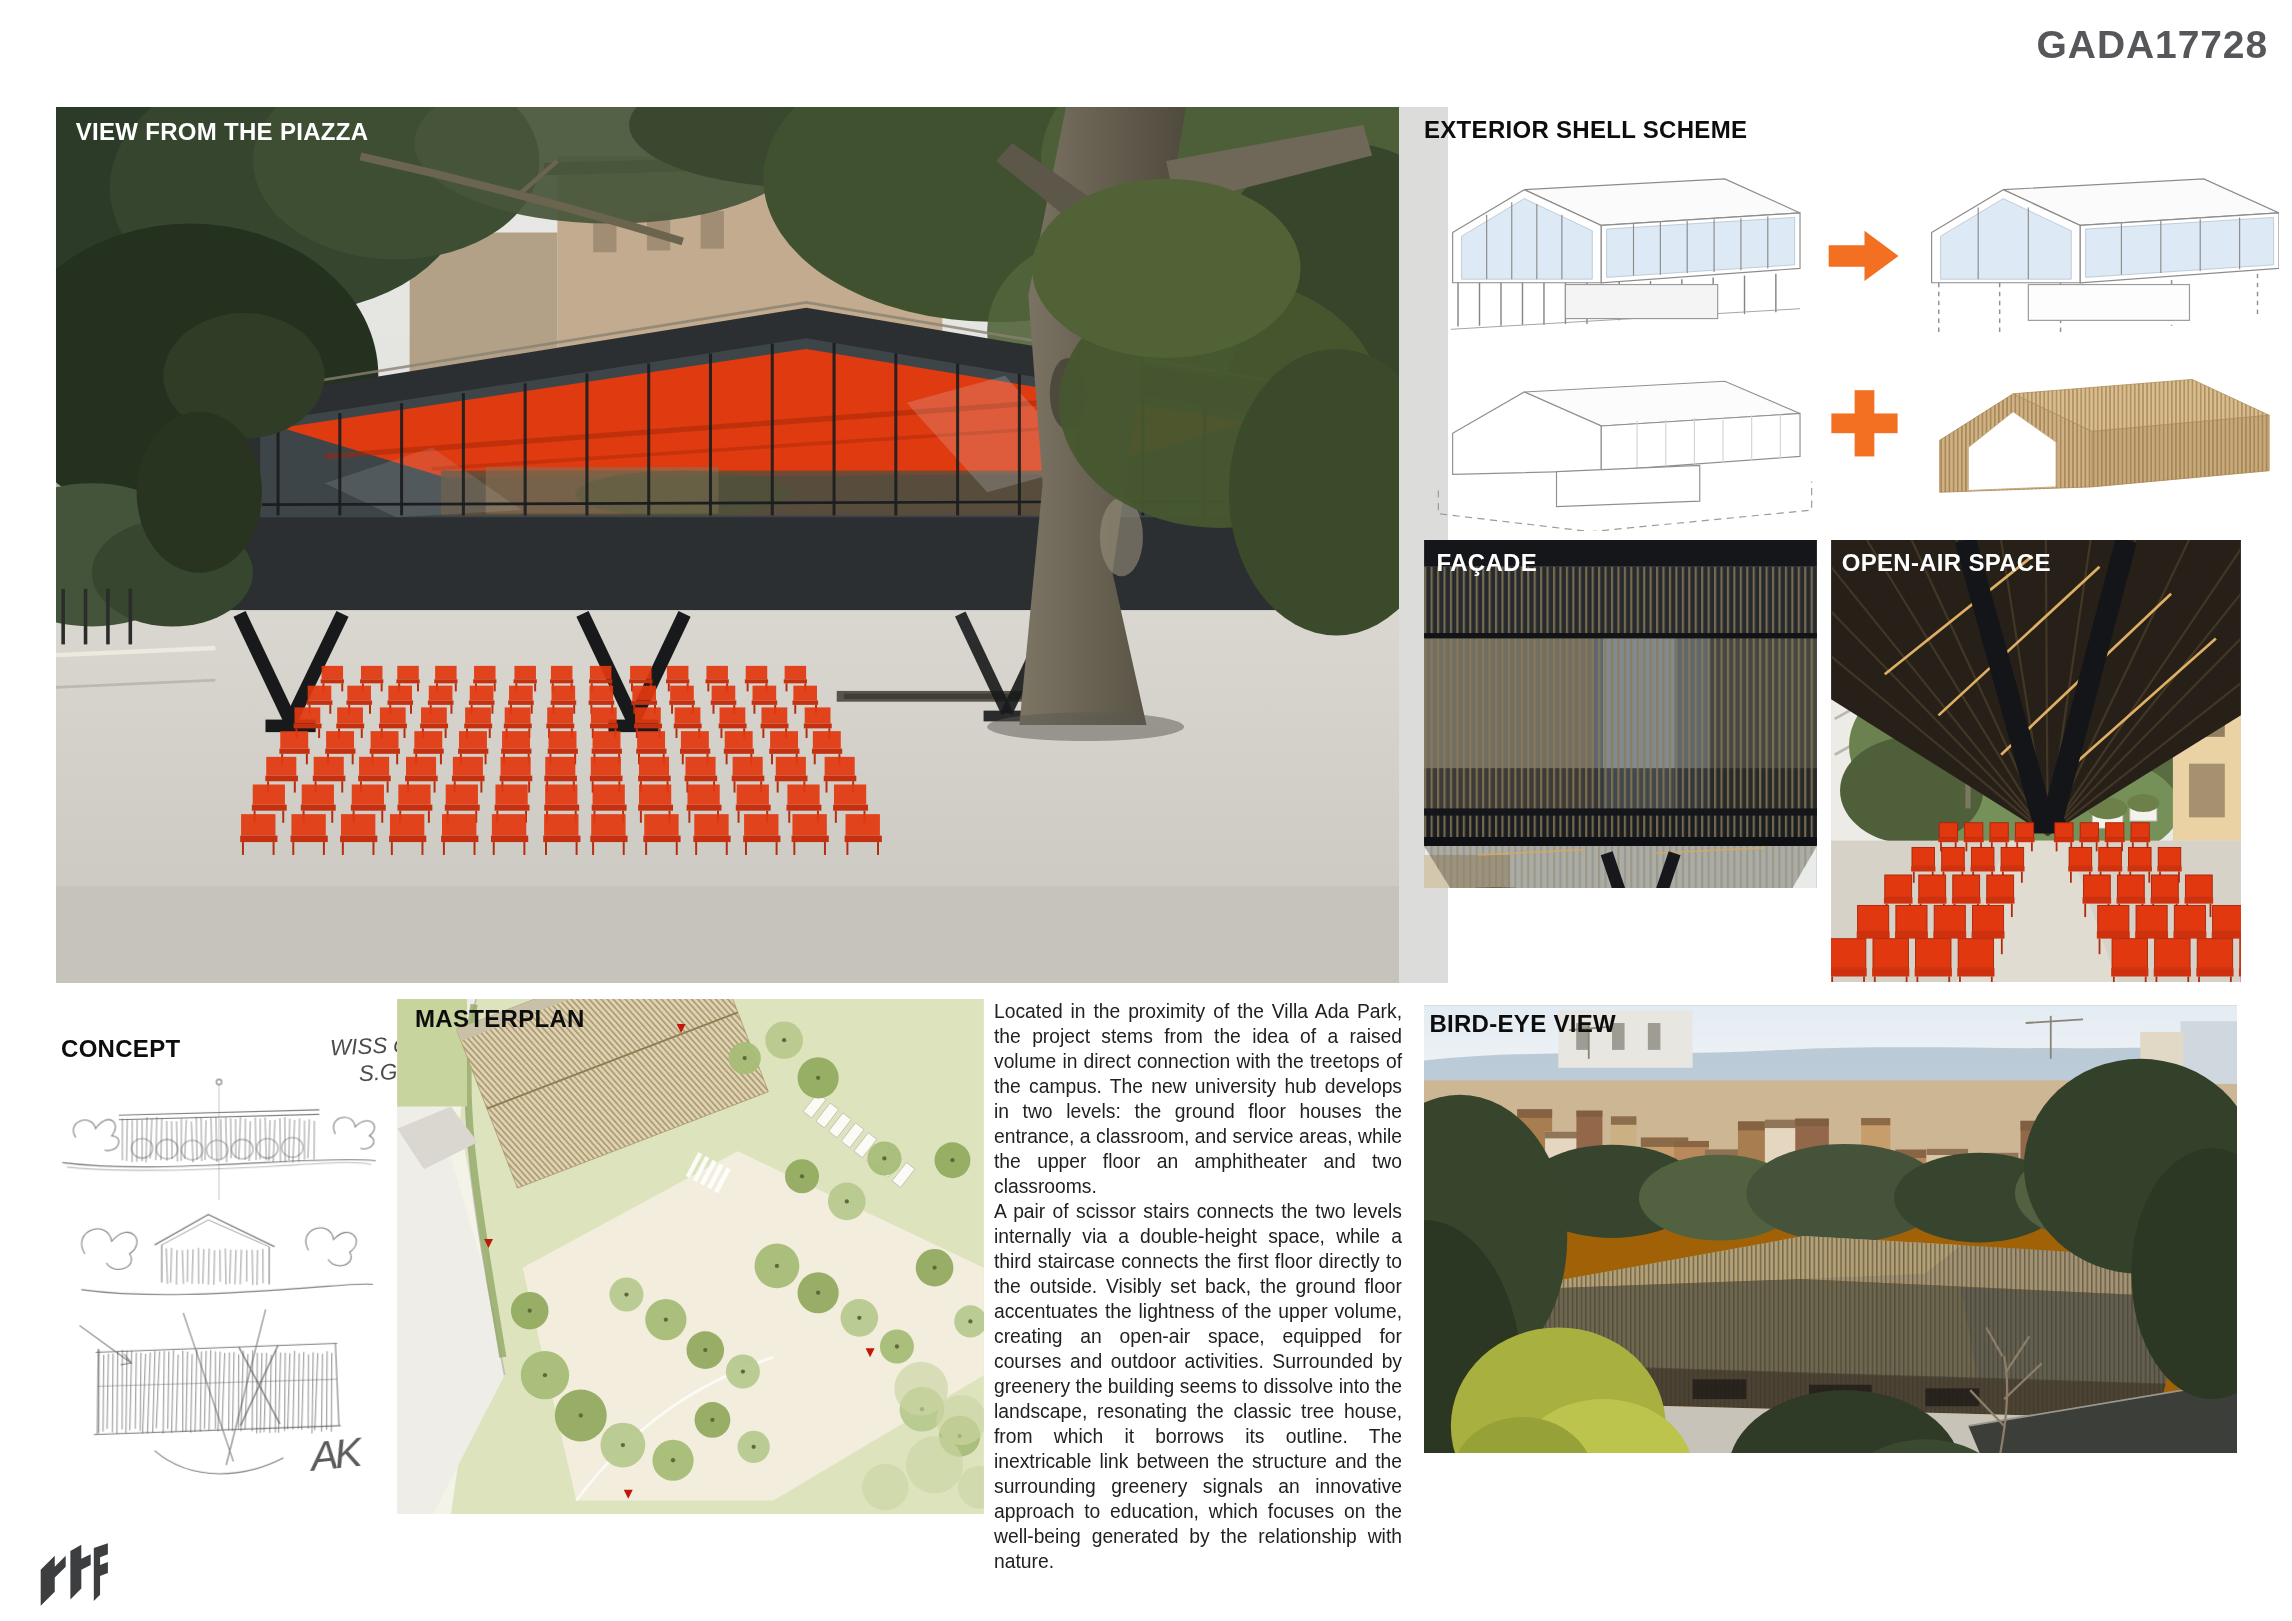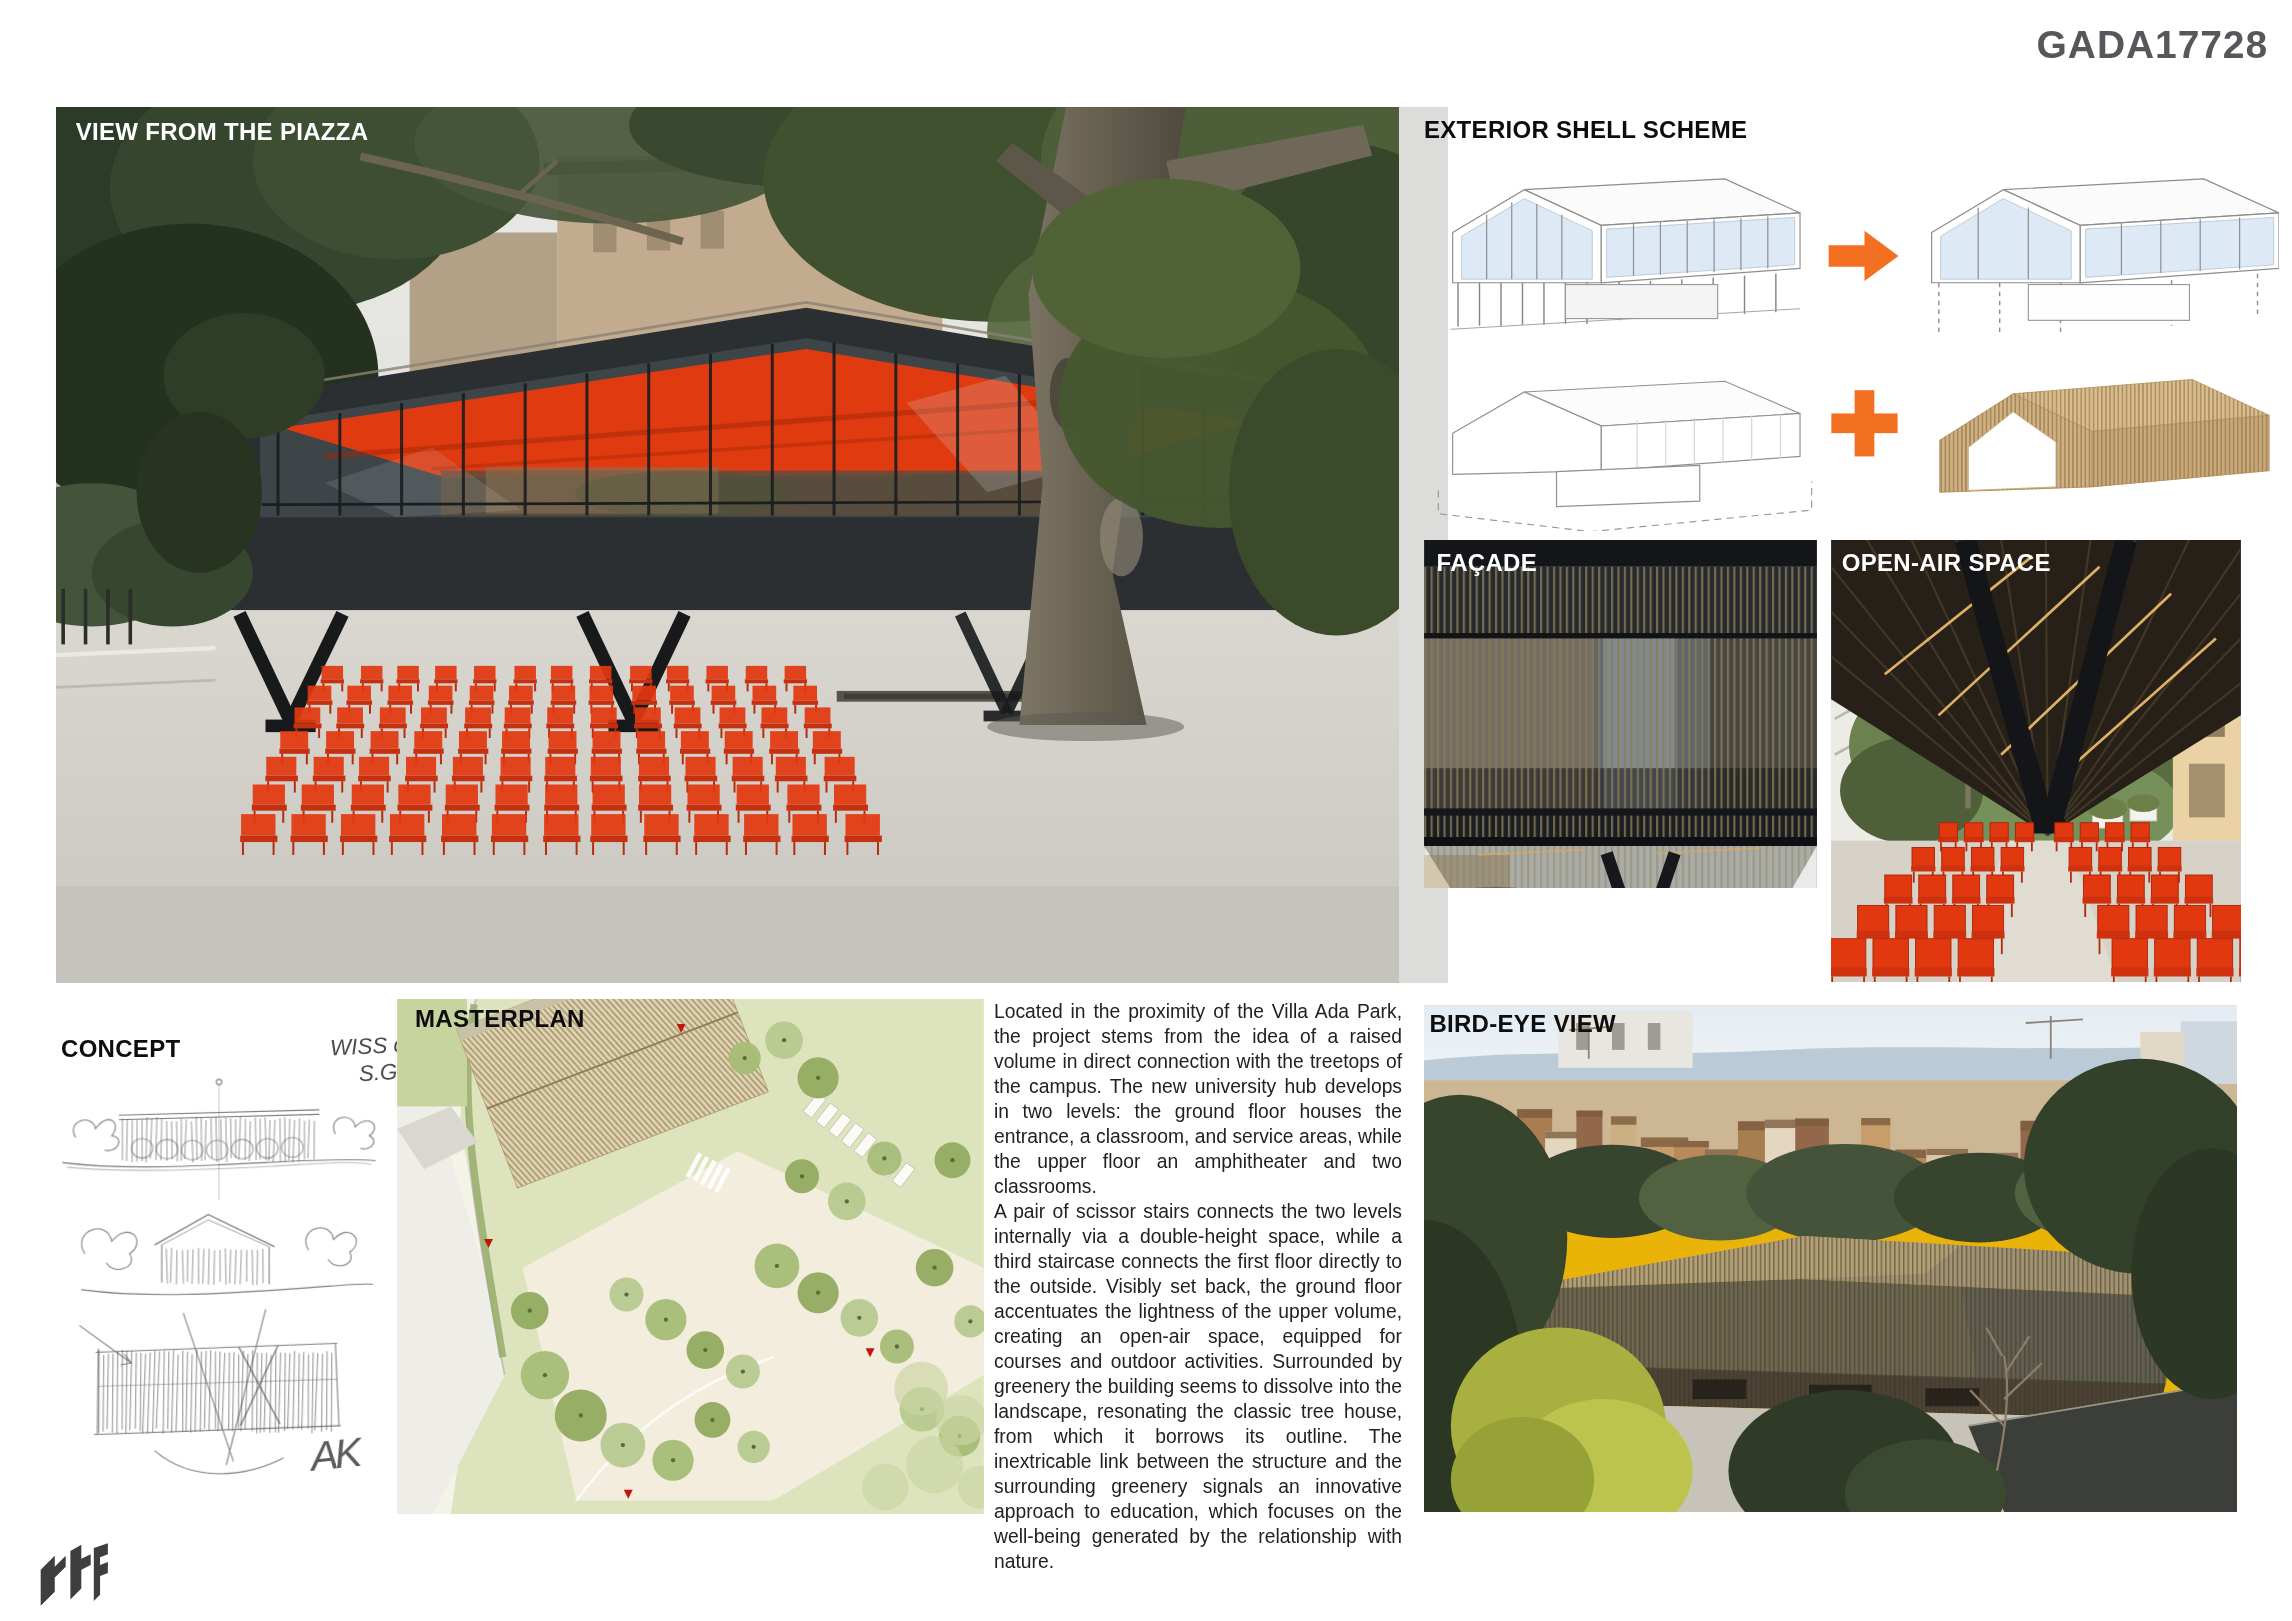--- a/index.html
+++ b/index.html
@@ -16,21 +16,21 @@
   #openair{left:1831px;top:540px;width:410px;height:442px;background:#701a75;}
   #concept-label{left:61px;top:1035px;}
   #concept-sketch{position:absolute;left:49px;top:1030px;width:349px;height:488px;}
   #handwriting{position:absolute;left:309px;top:1032px;width:143px;text-align:center;
                font-style:italic;font-size:22.4px;line-height:27px;color:#4c4c4c;transform:rotate(-3deg);}
   #masterplan{left:397px;top:999px;width:587px;height:515px;background:#f4f3e8;}
   #masterplan .label{left:18px;top:6.3px;}
   #description{position:absolute;left:994px;top:999px;width:408px;color:#232021;
                font-size:19.3px;line-height:25px;text-align:justify;}
   #description p{margin:0;}
-  #birdeye{left:1424px;top:1005px;width:813px;height:507px;background:#eab308;}
+  #birdeye{left:1424px;top:1005px;width:813px;height:448px;background:#a16207;}
   #birdeye .label{left:5.4px;top:5.4px;}
   #main-photo .label{left:19.7px;top:10.7px;}
   #facade .label{left:12.5px;top:9px;}
   #openair .label{left:10.7px;top:9px;}
   #footer-logo{position:absolute;left:36px;top:1542px;width:75px;height:68px;}
   #footer-title{position:absolute;left:127px;top:1555px;font-size:38px;letter-spacing:0.4px;color:#2a2a2a;}
   svg{display:block;}
 </style>
 </head>
 <body>

